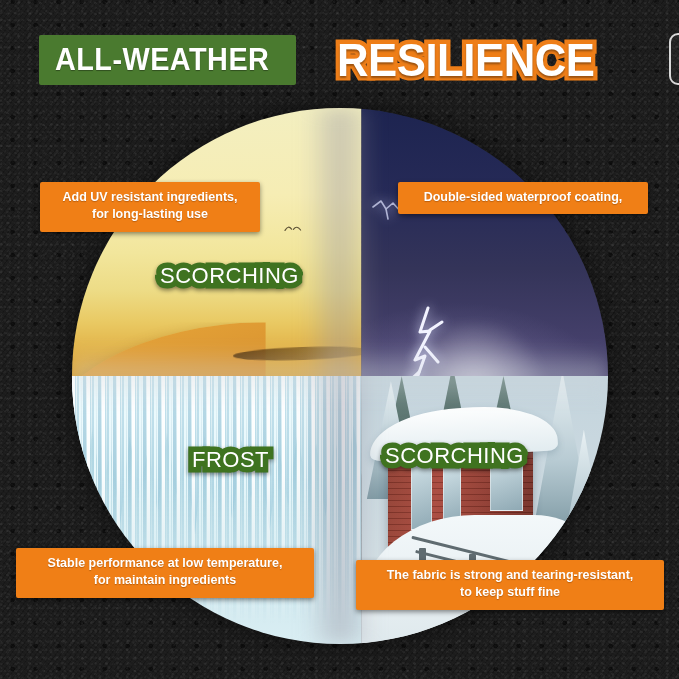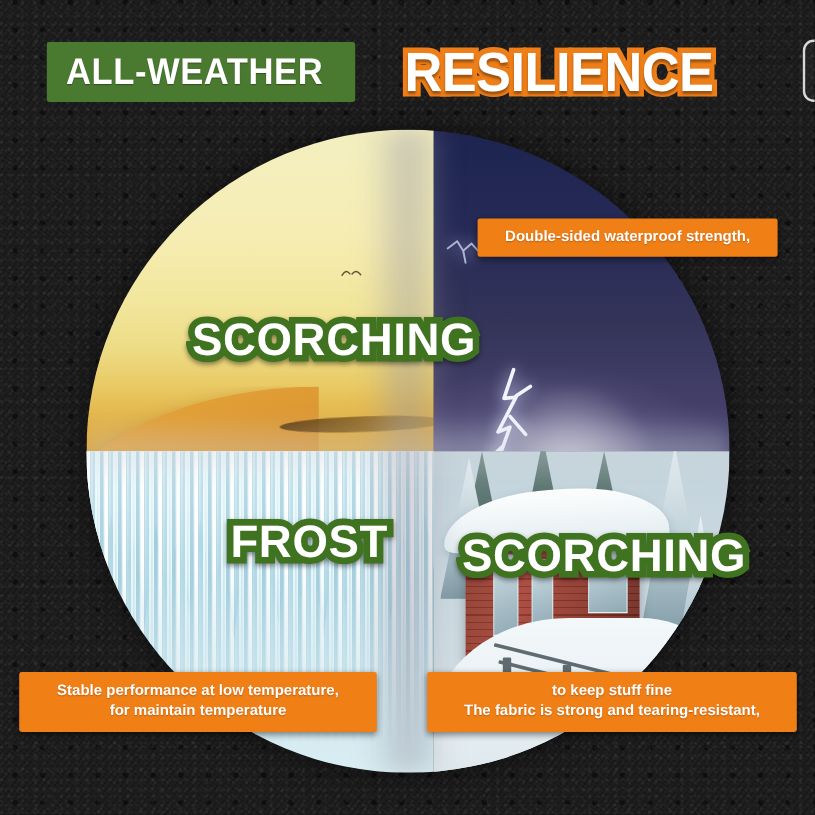--- a/index.html
+++ b/index.html
@@ -207,41 +207,41 @@
   }
   .seam-h{
     position:absolute;left:0;top:50%;width:100%;height:11%;transform:translateY(-50%);
     background:linear-gradient(180deg,rgba(200,205,210,0),rgba(205,212,218,.38) 50%,
       rgba(200,205,210,0));
     filter:blur(8px);pointer-events:none;
   }
 
   
   .plate{
-    position:absolute;z-index:20;color:#fff;font-weight:bold;white-space:nowrap;
-    font-size:38px;letter-spacing:.5px;
+    position:absolute;z-index:20;color:#fff;font-weight:normal;white-space:nowrap;
+    font-size:22px;letter-spacing:.5px;
     -webkit-text-stroke:11px #3f7320;paint-order:stroke fill;
     filter:drop-shadow(0 2px 2px rgba(0,0,0,.45));
   }
   .p-scorch{left:160px;top:263px;}
   .p-storm{left:402px;top:263px;}
-  .p-frost{left:192px;top:431px;}
+  .p-frost{left:192px;top:447px;}
   .p-blizz{left:385px;top:443px;}
 
   
   .callout{
     position:absolute;z-index:22;background:#f07f16;color:#fff;
     font-size:12.5px;line-height:1.38;font-weight:600;text-align:center;
     padding:7px 11px 8px;border-radius:2px;
     box-shadow:0 2px 5px rgba(0,0,0,.45);
     text-shadow:0 1px 1px rgba(120,55,0,.45);
   }
   .c-tl{left:40px;top:182px;width:198px;}
   .c-tr{left:398px;top:182px;width:228px;}
-  .c-bl{left:16px;top:560px;width:276px;}
+  .c-bl{left:16px;top:548px;width:276px;}
   .c-br{left:356px;top:560px;width:286px;}
 </style>
 </head>
 <body>
 
 <div id="poster">
 
   <div class="header">
     <div class="greenbar">
       <span class="t">ALL-WEATHER</span>
@@ -346,26 +346,30 @@
     </div>
 
     <div class="seam-v"></div>
     <div class="seam-h"></div>
   </div>
 
   <div class="plate p-scorch">SCORCHING</div>
   <div class="plate p-frost">FROST</div>
   <div class="plate p-blizz">SCORCHING</div>
 
+  <div class="callout c-tl">
+    <div>Add UV resistant ingredients,</div>
+    <div>for long-lasting use</div>
+  </div>
   <div class="callout c-tr">
-    <div>Double-sided waterproof strength,</div>
+    <div>Double-sided waterproof coating,</div>
   </div>
   <div class="callout c-bl">
     <div>Stable performance at low temperature,</div>
-    <div>for maintain temperature</div>
+    <div>for maintain ingredients</div>
   </div>
   <div class="callout c-br">
+    <div>The fabric is strong and tearing-resistant,</div>
     <div>to keep stuff fine</div>
-    <div>The fabric is strong and tearing-resistant,</div>
   </div>
 
   <div id="grain"></div>
 </div>
 
 </body></html>

